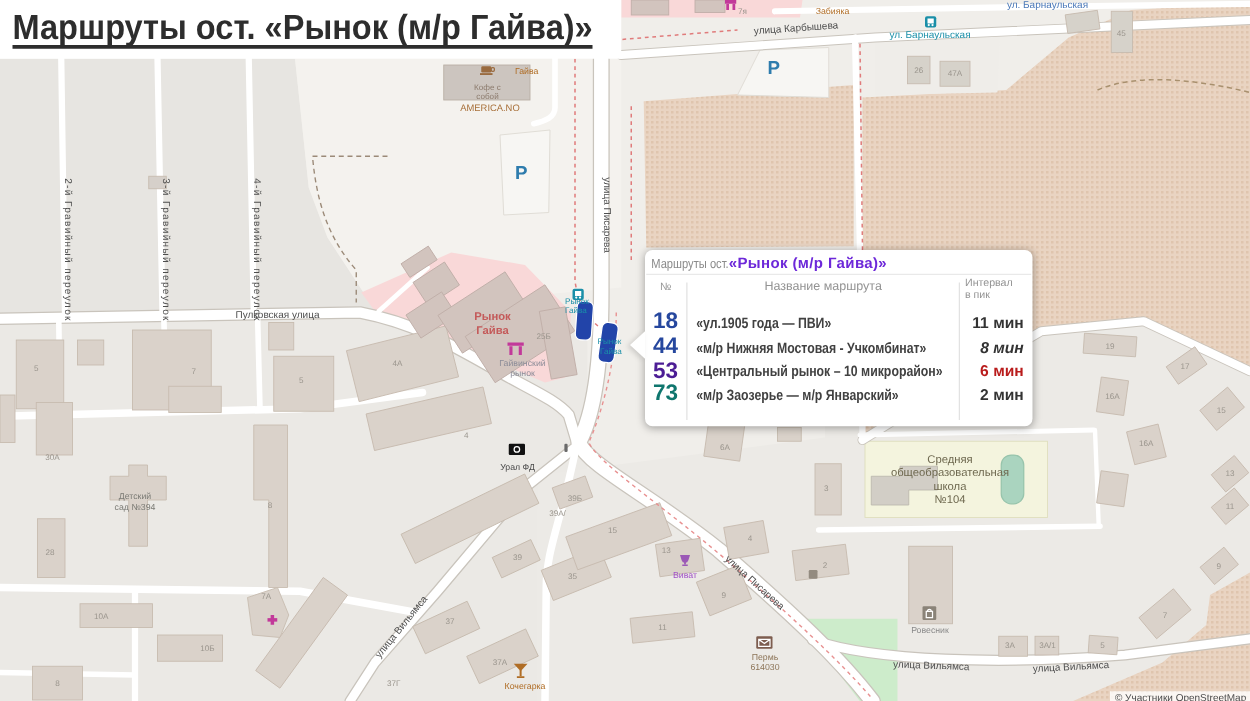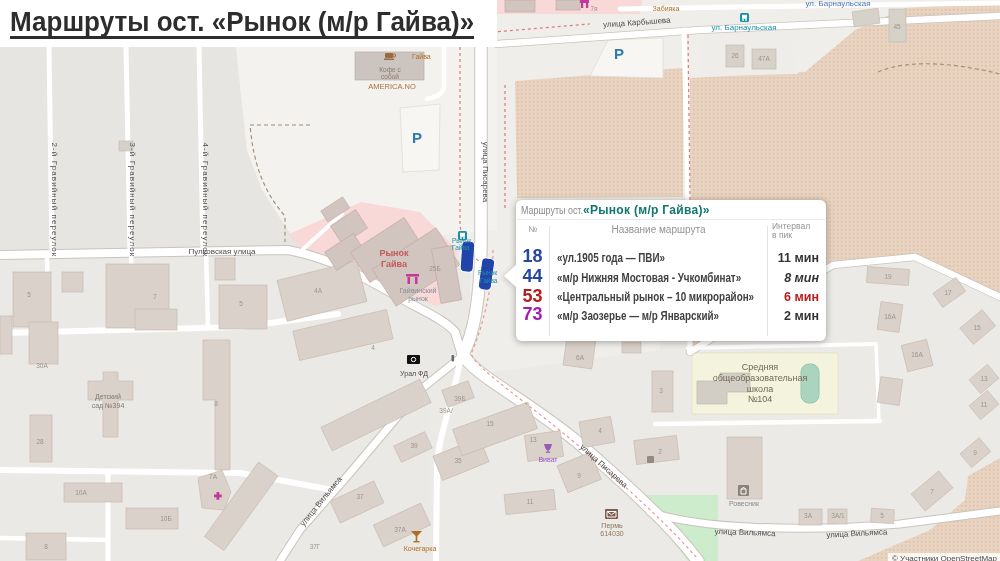--- a/index.html
+++ b/index.html
@@ -460,21 +460,21 @@
 
 <div style="position:absolute;left:10px;top:36px;width:464px;height:3px;background:#2d2d2d;"></div>
 
 <div id="popup" style="position:absolute;left:516px;top:200px;width:310px;height:141px;background:#fff;
      border-radius:6px;box-shadow:0 1px 7px rgba(0,0,0,0.35);font-family:'Liberation Sans',sans-serif;">
 
   <div style="position:absolute;left:-12px;top:65px;width:0;height:0;border-top:11px solid transparent;
        border-bottom:11px solid transparent;border-right:12px solid #fff;
        filter:drop-shadow(-2px 1px 2px rgba(0,0,0,0.15));"></div>
 
-  <div style="position:absolute;left:5px;top:2.5px;font-size:12px;color:#8a8a8a;white-space:nowrap;"><span style="display:inline-block;width:58px;transform:scaleX(0.85);transform-origin:0 50%;font-size:10.5px;">Маршруты ост.</span><b style="color:#0f766e;margin-left:4px;letter-spacing:0.3px;">«Рынок (м/р Гайва)»</b></div>
+  <div style="position:absolute;left:5px;top:2.5px;font-size:12px;color:#8a8a8a;white-space:nowrap;"><span style="display:inline-block;width:58px;transform:scaleX(0.85);transform-origin:0 50%;font-size:10.5px;">Маршруты ост.</span><b style="color:#6d28d9;margin-left:4px;letter-spacing:0.3px;">«Рынок (м/р Гайва)»</b></div>
 
   <div style="position:absolute;left:1px;top:19px;width:308px;height:1px;background:#e9e9e9;"></div>
 
   <div style="position:absolute;left:33px;top:26px;width:1px;height:110px;background:#e2e2e2;"></div>
 
   <div style="position:absolute;left:251px;top:26px;width:1px;height:110px;background:#e2e2e2;"></div>
 
   <div style="position:absolute;left:12px;top:24px;font-size:8.5px;color:#939393;">№</div>
 
   <div style="position:absolute;left:34px;top:24px;width:217px;text-align:center;font-size:10px;color:#939393;">Название маршрута</div>
@@ -482,23 +482,23 @@
   <div style="position:absolute;left:256px;top:22px;width:54px;text-align:left;font-size:8.5px;color:#939393;line-height:9px;">Интервал<br>в пик</div>
 
   <div style="position:absolute;left:0;top:46px;width:33px;text-align:center;font-size:18px;font-weight:bold;color:#26479e;">18</div>
   <div style="position:absolute;left:41px;top:51px;font-size:12px;color:#414141;font-weight:bold;transform:scaleX(0.82);transform-origin:0 0;white-space:nowrap;">«ул.1905 года — ПВИ»</div>
   <div style="position:absolute;left:252px;top:51px;width:51px;text-align:right;font-size:12.5px;color:#333;font-weight:bold;">11 мин</div>
 
   <div style="position:absolute;left:0;top:66px;width:33px;text-align:center;font-size:18px;font-weight:bold;color:#26479e;">44</div>
   <div style="position:absolute;left:41px;top:70.5px;font-size:12px;color:#414141;font-weight:bold;transform:scaleX(0.82);transform-origin:0 0;white-space:nowrap;">«м/р Нижняя Мостовая - Учкомбинат»</div>
   <div style="position:absolute;left:252px;top:70.5px;width:51px;text-align:right;font-size:12.5px;color:#333;font-weight:bold;font-style:italic;">8 мин</div>
 
-  <div style="position:absolute;left:0;top:86px;width:33px;text-align:center;font-size:18px;font-weight:bold;color:#b91c1c;">53</div>
+  <div style="position:absolute;left:0;top:86px;width:33px;text-align:center;font-size:18px;font-weight:bold;color:#4c1d95;">53</div>
   <div style="position:absolute;left:41px;top:90px;font-size:12px;color:#414141;font-weight:bold;transform:scaleX(0.82);transform-origin:0 0;white-space:nowrap;">«Центральный рынок – 10 микрорайон»</div>
   <div style="position:absolute;left:252px;top:90px;width:51px;text-align:right;font-size:12.5px;color:#b91c1c;font-weight:bold;">6 мин</div>
 
-  <div style="position:absolute;left:0;top:104px;width:33px;text-align:center;font-size:18px;font-weight:bold;color:#a21caf;">73</div>
+  <div style="position:absolute;left:0;top:104px;width:33px;text-align:center;font-size:18px;font-weight:bold;color:#0f766e;">73</div>
   <div style="position:absolute;left:41px;top:109px;font-size:12px;color:#414141;font-weight:bold;transform:scaleX(0.82);transform-origin:0 0;white-space:nowrap;">«м/р Заозерье — м/р Январский»</div>
   <div style="position:absolute;left:252px;top:109px;width:51px;text-align:right;font-size:12.5px;color:#333;font-weight:bold;">2 мин</div>
 </div>
 
 <div style="position:absolute;right:0;top:553px;background:rgba(255,255,255,0.8);
      font-size:8px;color:#4c4c4c;padding:1px 3px 4px 4px;">© Участники OpenStreetMap</div>
 
 </body></html>

